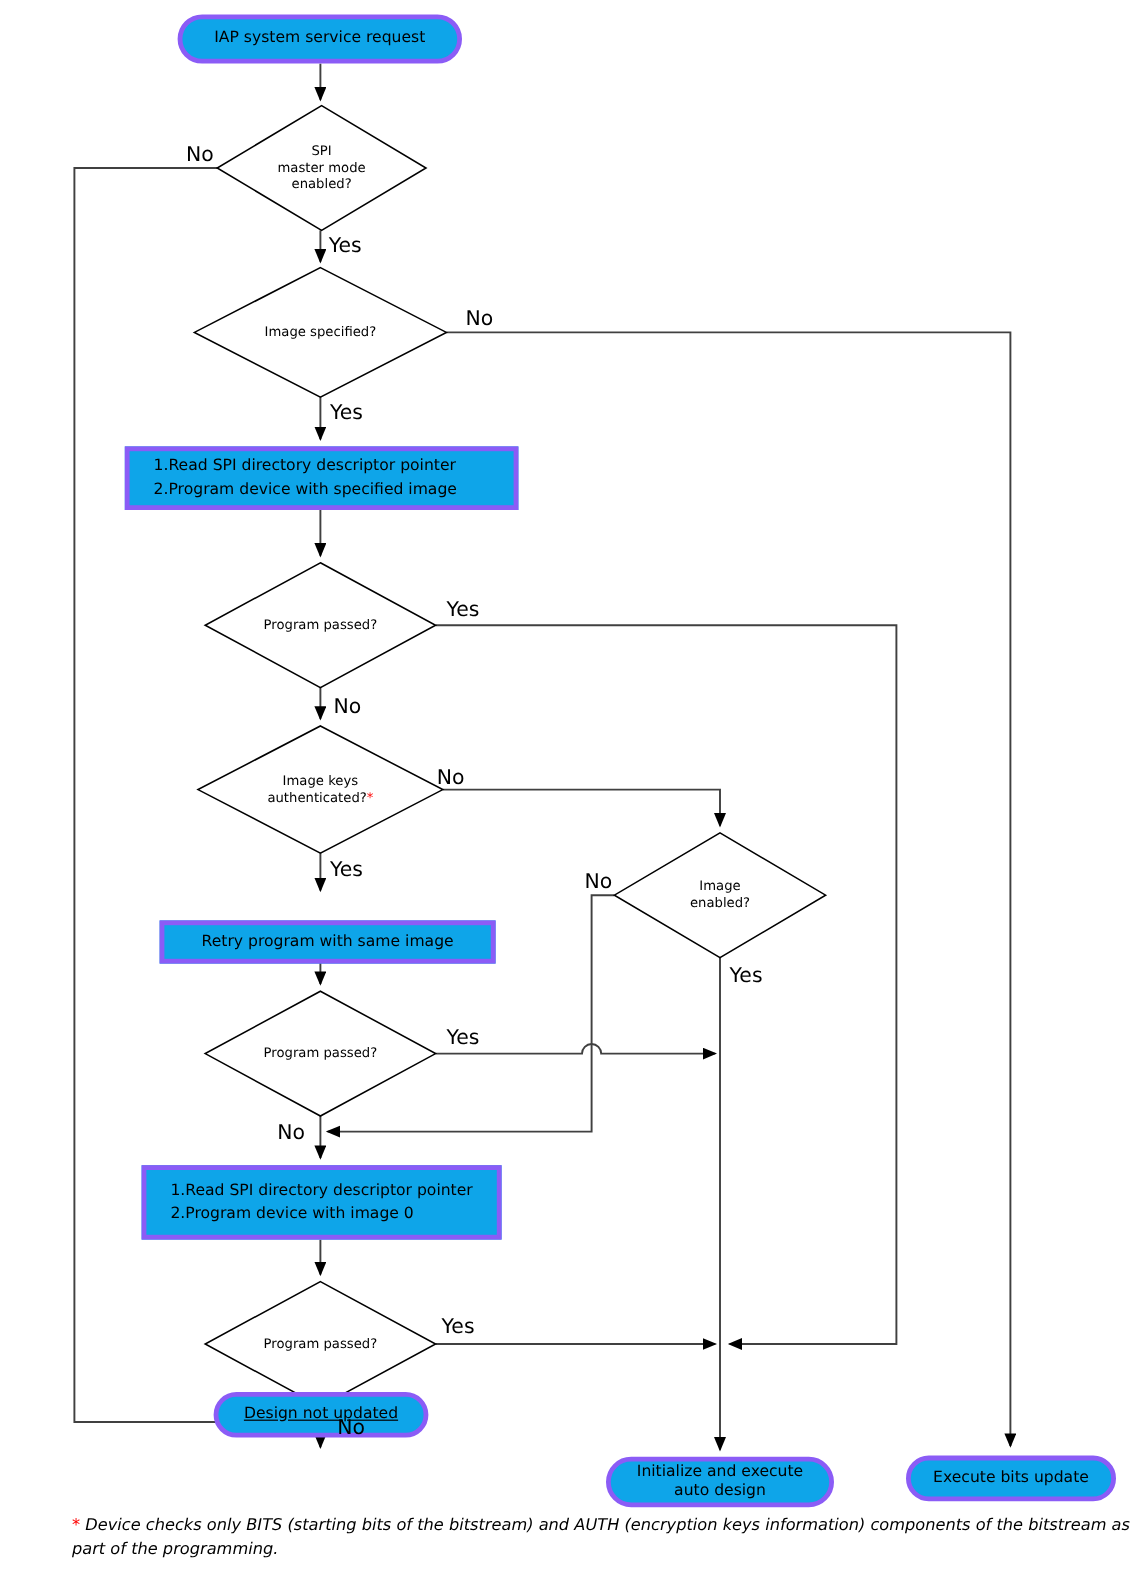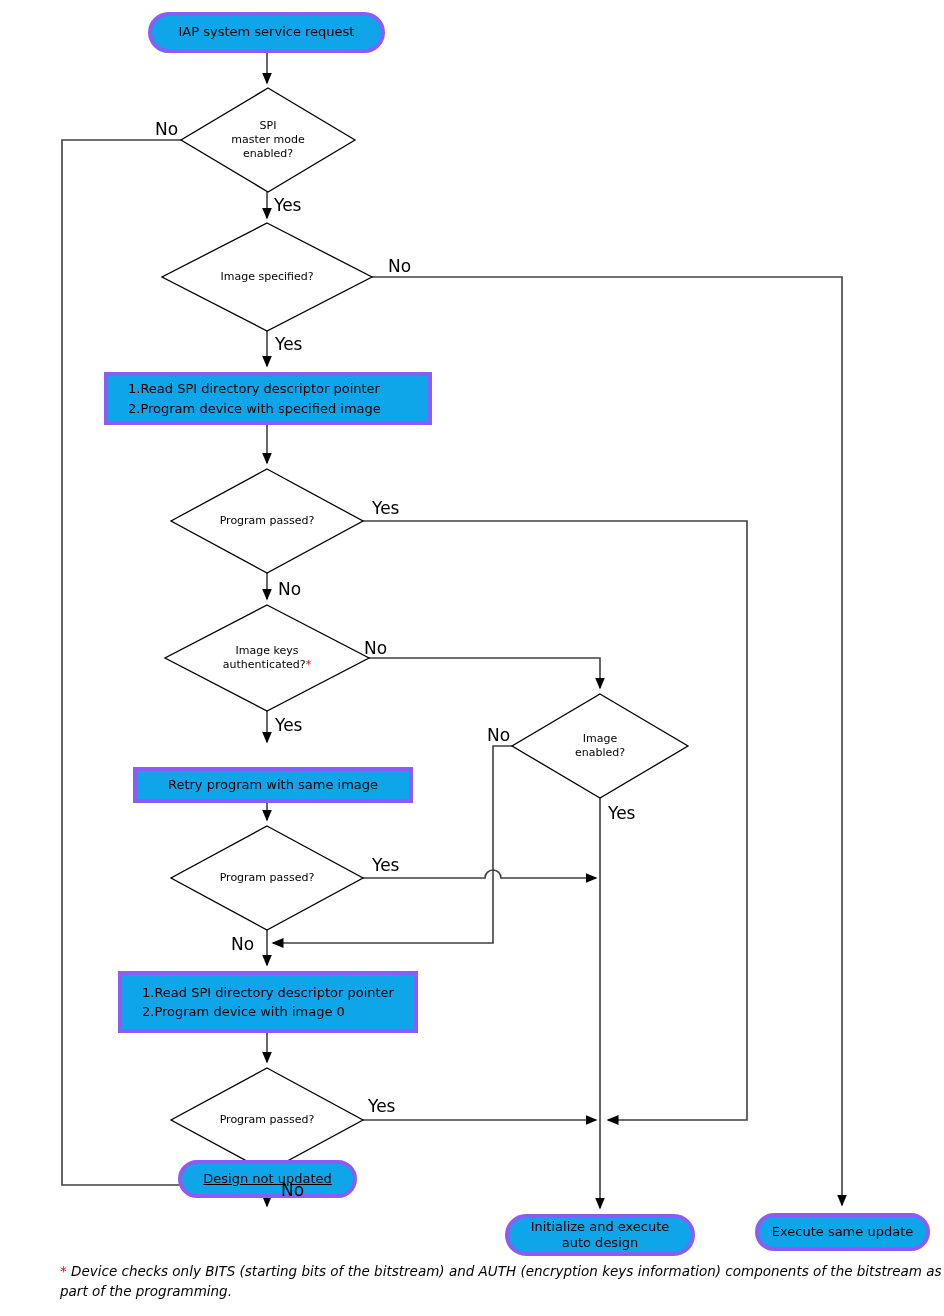--- a/index.html
+++ b/index.html
@@ -75,21 +75,21 @@
   <div class="node proc proc-center" style="left:133px;top:767px;width:280px;height:36px;justify-content:center;">Retry program with same image</div>
 
   <div class="node proc" style="left:118px;top:971px;width:300px;height:62px;">1.Read SPI directory descriptor pointer
 2.Program device with image 0</div>
 
   <div class="node stadium" style="left:178px;top:1160px;width:179px;height:38px;text-decoration:underline;">Design not updated</div>
 
   <div class="node stadium" style="left:505px;top:1214px;width:190px;height:42px;line-height:1.25;">Initialize and execute
 auto design</div>
 
-  <div class="node stadium" style="left:755px;top:1213px;width:175px;height:38px;">Execute same update</div>
+  <div class="node stadium" style="left:755px;top:1213px;width:175px;height:38px;">Execute bits update</div>
 
   <div class="dlabel" style="left:181px;top:88px;width:174px;height:104px;">
     <span>SPI
 master mode
 enabled?</span>
   </div>
   <div class="dlabel" style="left:162px;top:223px;width:210px;height:108px;">
     <span>Image specified?</span>
   </div>
   <div class="dlabel" style="left:171px;top:469px;width:192px;height:104px;">

